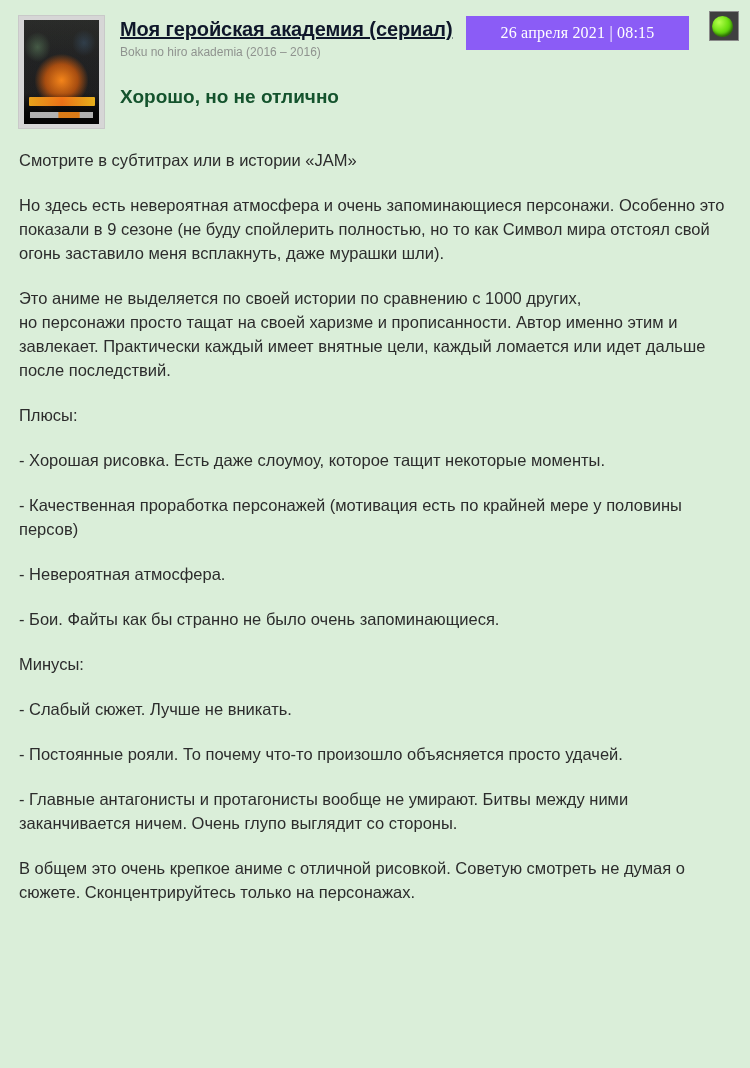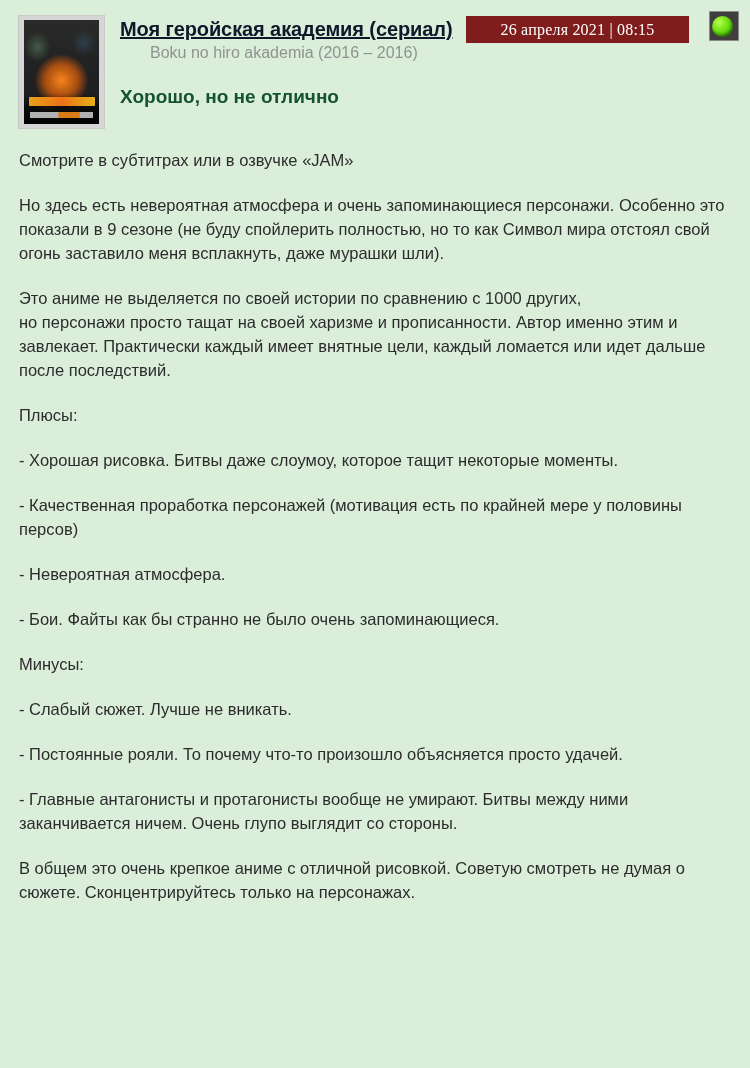--- a/index.html
+++ b/index.html
@@ -91,42 +91,41 @@
     display: inline-block;
     font-size: 20px;
     font-weight: bold;
     color: #0f172a;
     cursor: pointer;
     line-height: 24px;
     letter-spacing: -0.1px;
   }
   .series-orig {
     margin-top: 2px;
-    font-size: 16px;
+    font-size: 12px;
     color: #8f938f;
     line-height: 19px;
-    margin-left: 30px;
   }
   .review-heading {
     position: absolute;
     left: 120px;
     top: 85px;
     font-size: 19px;
     font-weight: bold;
     color: #14532d;
     line-height: 23px;
   }
 
   .date-badge {
     position: absolute;
     left: 466px;
     top: 16px;
     width: 223px;
-    height: 27px;
-    background: #7f1d1d;
+    height: 34px;
+    background: #8b5cf6;
     color: #ffffff;
     font-family: "Liberation Serif", serif;
     font-size: 16px;
     display: flex;
     align-items: center;
     justify-content: center;
     letter-spacing: 0.2px;
   }
 
   .status-icon {
@@ -189,26 +188,26 @@
 
     <div class="date-badge">26 апреля 2021 | 08:15</div>
 
     <div class="status-icon">
       <span class="ball"></span>
     </div>
 
   </div>
 
   <div class="content">
-    <p class="para">Смотрите в субтитрах или в озвучке «JAM»</p>
+    <p class="para">Смотрите в субтитрах или в истории «JAM»</p>
     <p class="para">Но здесь есть невероятная атмосфера и очень запоминающиеся персонажи. Особенно это показали в 9 сезоне (не буду спойлерить полностью, но то как Символ мира отстоял свой огонь заставило меня всплакнуть, даже мурашки шли).</p>
     <p class="para">Это аниме не выделяется по своей истории по сравнению с 1000 других,
 но персонажи просто тащат на своей харизме и прописанности. Автор именно этим и завлекает. Практически каждый имеет внятные цели, каждый ломается или идет дальше после последствий.</p>
     <p class="para">Плюсы:</p>
-    <p class="para">- Хорошая рисовка. Битвы даже слоумоу, которое тащит некоторые моменты.</p>
+    <p class="para">- Хорошая рисовка. Есть даже слоумоу, которое тащит некоторые моменты.</p>
     <p class="para">- Качественная проработка персонажей (мотивация есть по крайней мере у половины персов)</p>
     <p class="para">- Невероятная атмосфера.</p>
     <p class="para">- Бои. Файты как бы странно не было очень запоминающиеся.</p>
     <p class="para">Минусы:</p>
     <p class="para">- Слабый сюжет. Лучше не вникать.</p>
     <p class="para">- Постоянные рояли. То почему что-то произошло объясняется просто удачей.</p>
     <p class="para">- Главные антагонисты и протагонисты вообще не умирают. Битвы между ними заканчивается ничем. Очень глупо выглядит со стороны.</p>
     <p class="para">В общем это очень крепкое аниме с отличной рисовкой. Советую смотреть не думая о сюжете. Сконцентрируйтесь только на персонажах.</p>
 
   </div>

